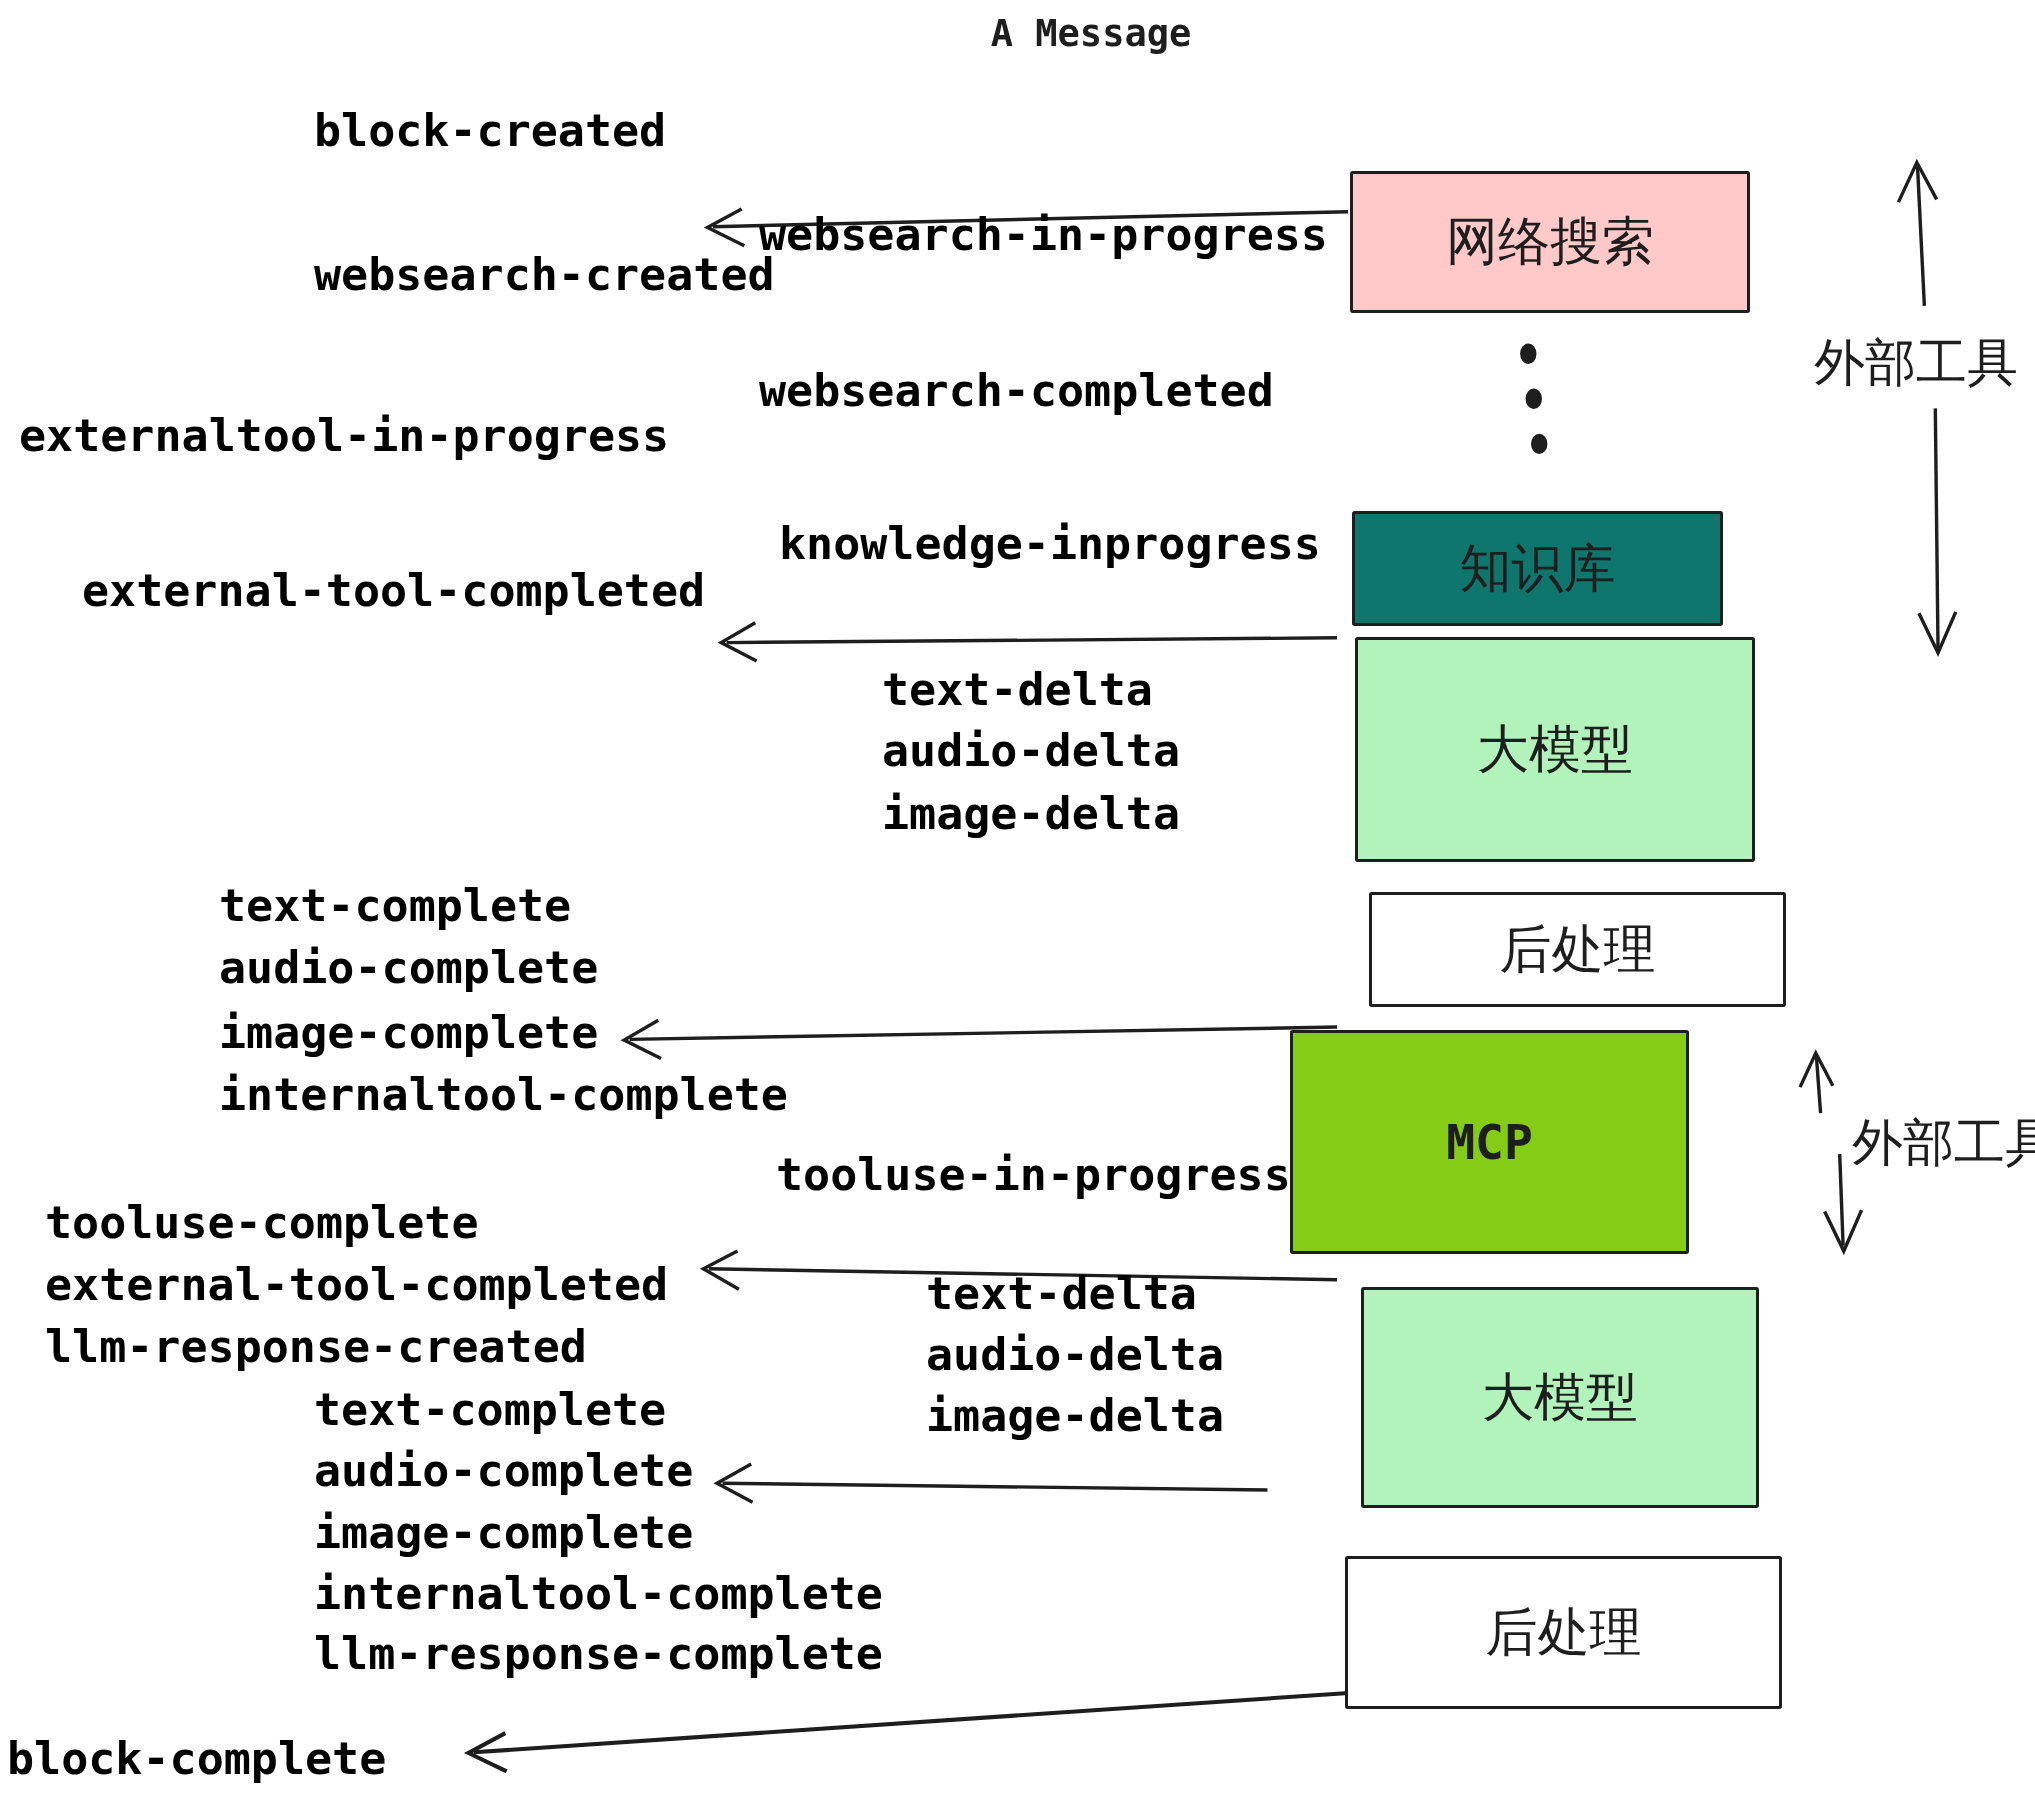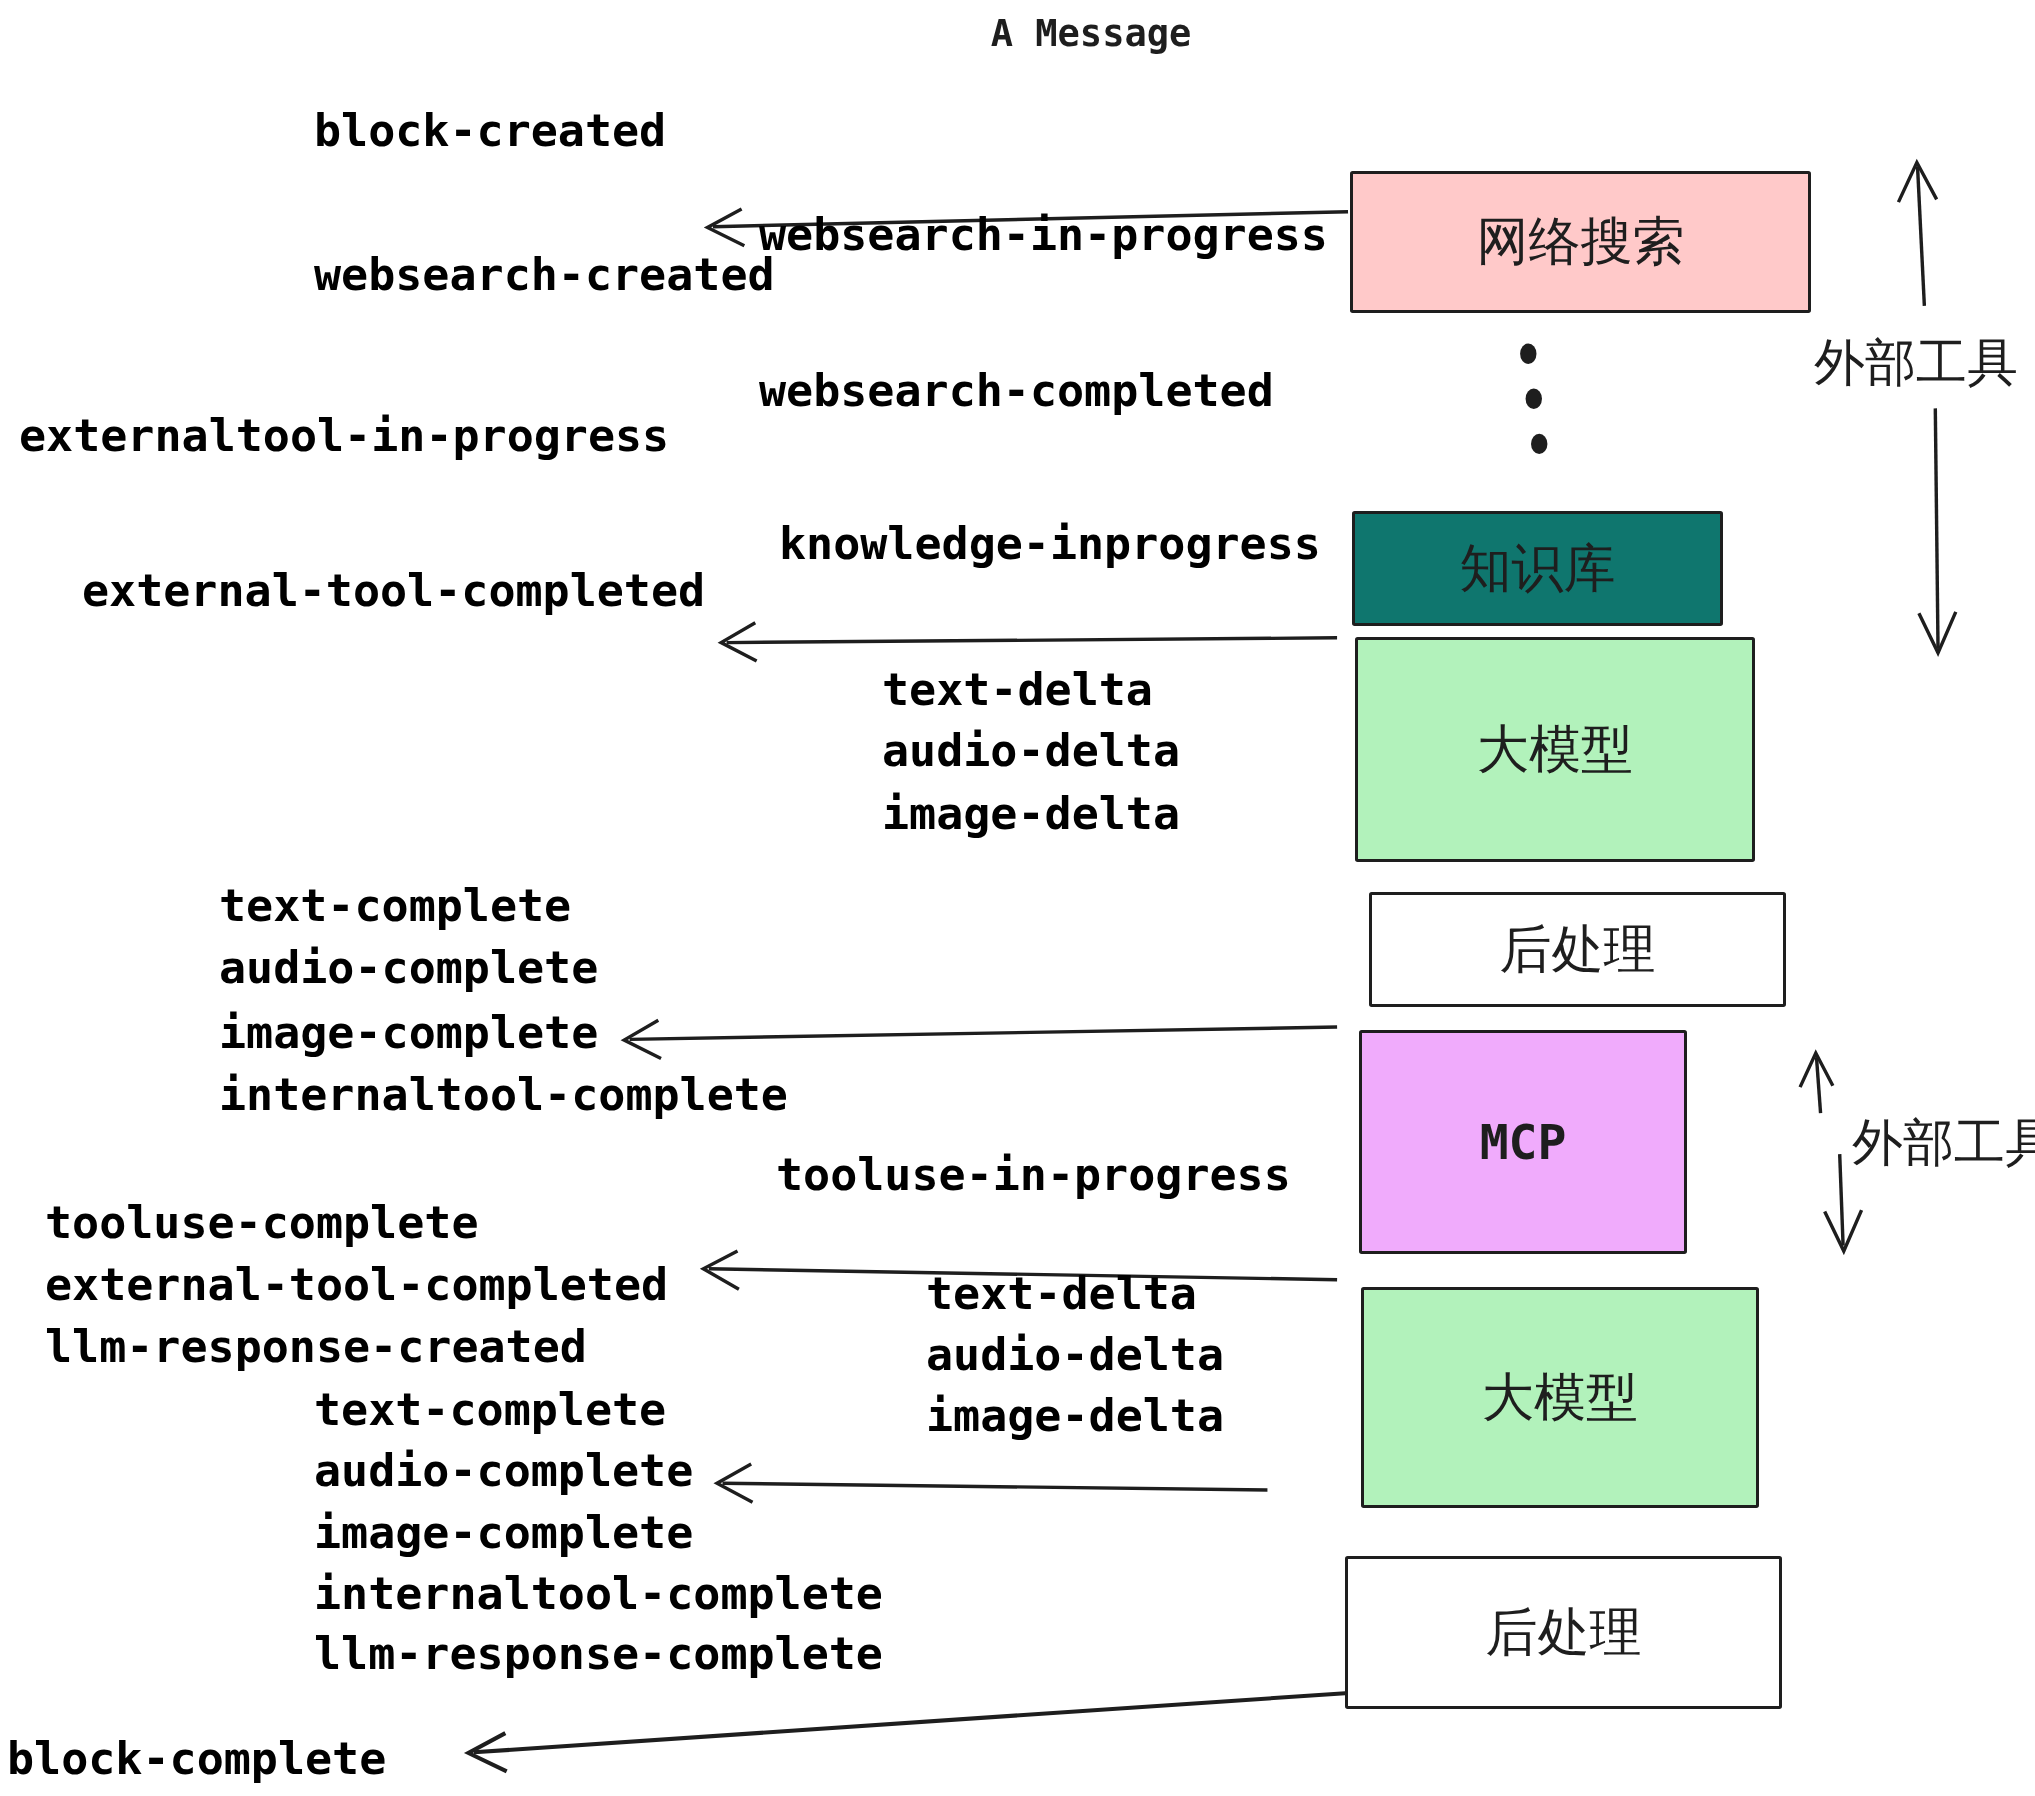--- a/index.html
+++ b/index.html
@@ -94,37 +94,37 @@
 
     <g>
       <ellipse cx="2238" cy="518" rx="12" ry="15" fill="#1e1e1e"></ellipse>
       <ellipse cx="2246" cy="584" rx="12" ry="15" fill="#1e1e1e"></ellipse>
       <ellipse cx="2254" cy="650" rx="12" ry="15" fill="#1e1e1e"></ellipse>
     </g>
   </svg>
 
   <div class="title">A Message</div>
 
-  <div class="box" style="left: 1350px; top: 171px; width: 461px; height: 142px; background-color: rgb(255, 201, 201);">
+  <div class="box" style="left: 1350px; top: 171px; width: 400px; height: 142px; background-color: rgb(255, 201, 201);">
     <span class="lbl">网络搜索</span>
   </div>
 
   <div class="box" style="left: 1352px; top: 511px; width: 371px; height: 115px; background-color: #0f766e;">
     <span class="lbl">知识库</span>
   </div>
 
   <div class="box" style="left: 1355px; top: 637px; width: 400px; height: 225px; background-color: rgb(178, 242, 187);">
     <span class="lbl">大模型</span>
   </div>
 
   <div class="box" style="left: 1369px; top: 892px; width: 417px; height: 115px; background-color: rgb(255, 255, 255);">
     <span class="lbl">后处理</span>
   </div>
 
-  <div class="box" style="left: 1359px; top: 1030px; width: 328px; height: 224px; background-color: #f0abfc;">
+  <div class="box" style="left: 1290px; top: 1030px; width: 399px; height: 224px; background-color: #84cc16;">
     <span class="lbl mono">MCP</span>
   </div>
 
   <div class="box" style="left: 1361px; top: 1287px; width: 398px; height: 221px; background-color: rgb(178, 242, 187);">
     <span class="lbl">大模型</span>
   </div>
 
   <div class="box" style="left: 1345px; top: 1556px; width: 437px; height: 153px; background-color: rgb(255, 255, 255);">
     <span class="lbl">后处理</span>
   </div>

